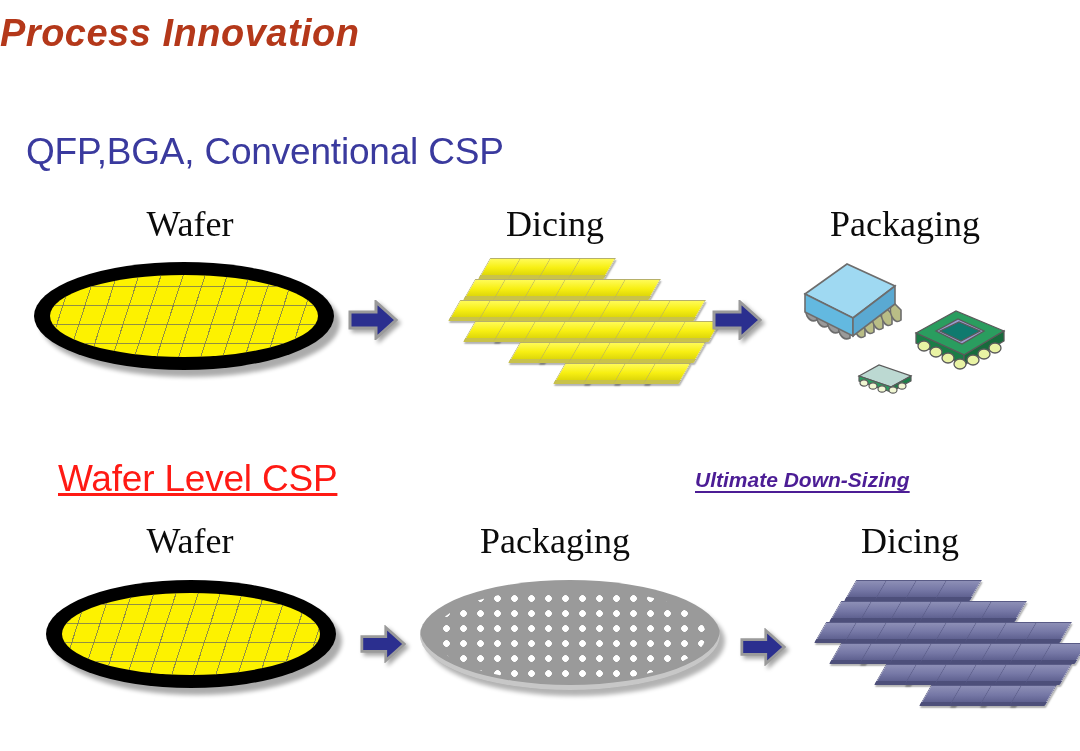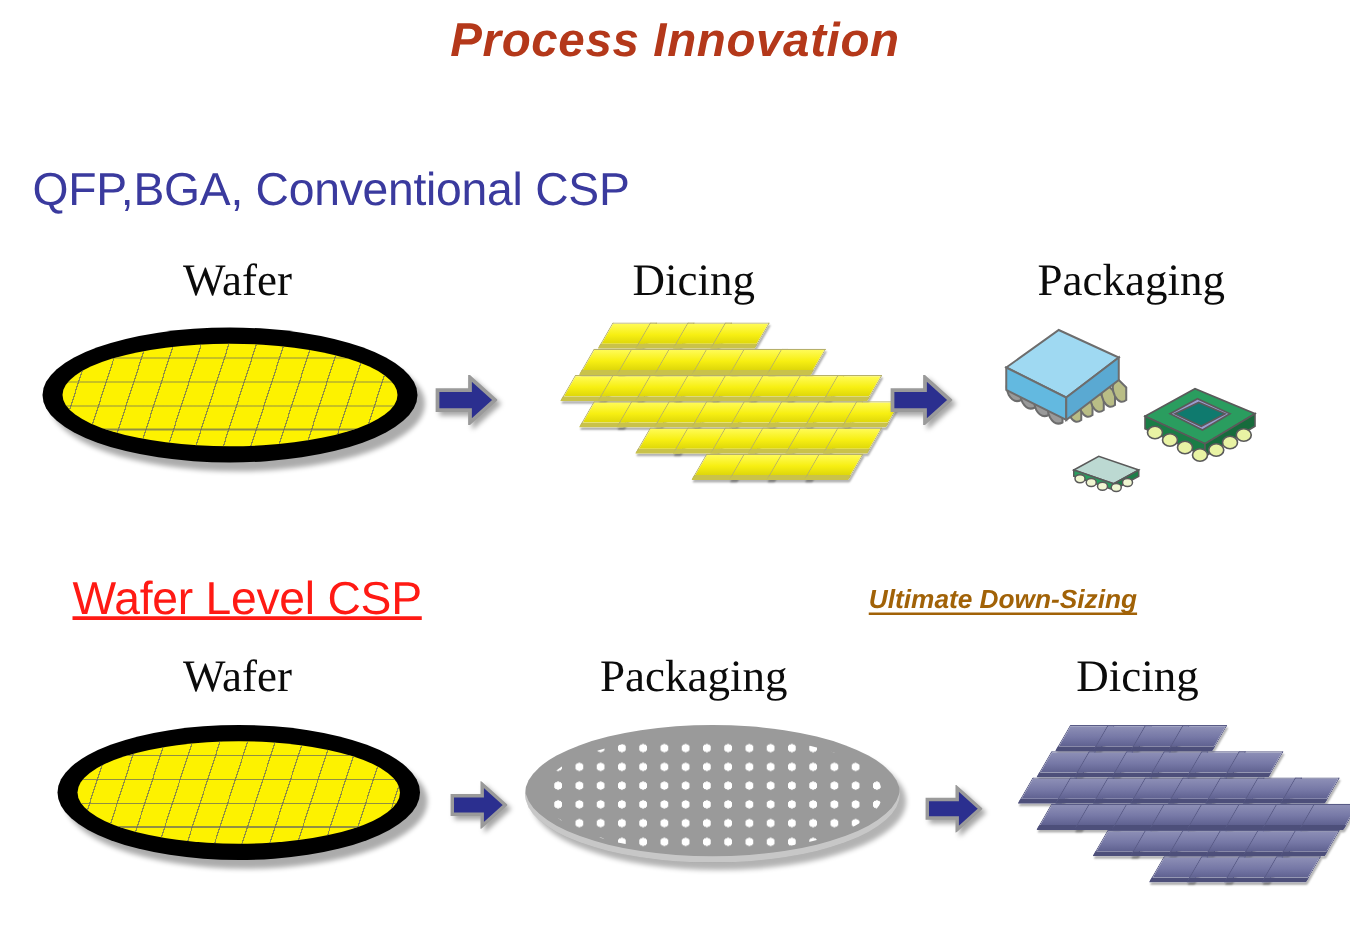--- a/index.html
+++ b/index.html
@@ -14,21 +14,20 @@
     overflow: hidden;
     font-family: "Liberation Serif", serif;
   }
 
   
   .slide-title {
     position: absolute;
     left: 0;
     top: 12px;
     width: 1080px;
-    text-align: center;
     font-family: "Liberation Sans", sans-serif;
     font-weight: bold;
     font-style: italic;
     font-size: 38px;
     color: #b4381a;
     letter-spacing: 0.5px;
   }
 
   
   .section-heading {
@@ -51,21 +50,21 @@
     text-decoration: underline;
   }
   .callout {
     position: absolute;
     left: 695px;
     top: 468px;
     font-family: "Liberation Sans", sans-serif;
     font-weight: bold;
     font-style: italic;
     font-size: 21px;
-    color: #a16207;
+    color: #4c1d95;
     text-decoration: underline;
     text-underline-offset: 4px;
     white-space: nowrap;
   }
 
   
   .stage-label {
     position: absolute;
     font-family: "Liberation Serif", serif;
     font-size: 36px;

